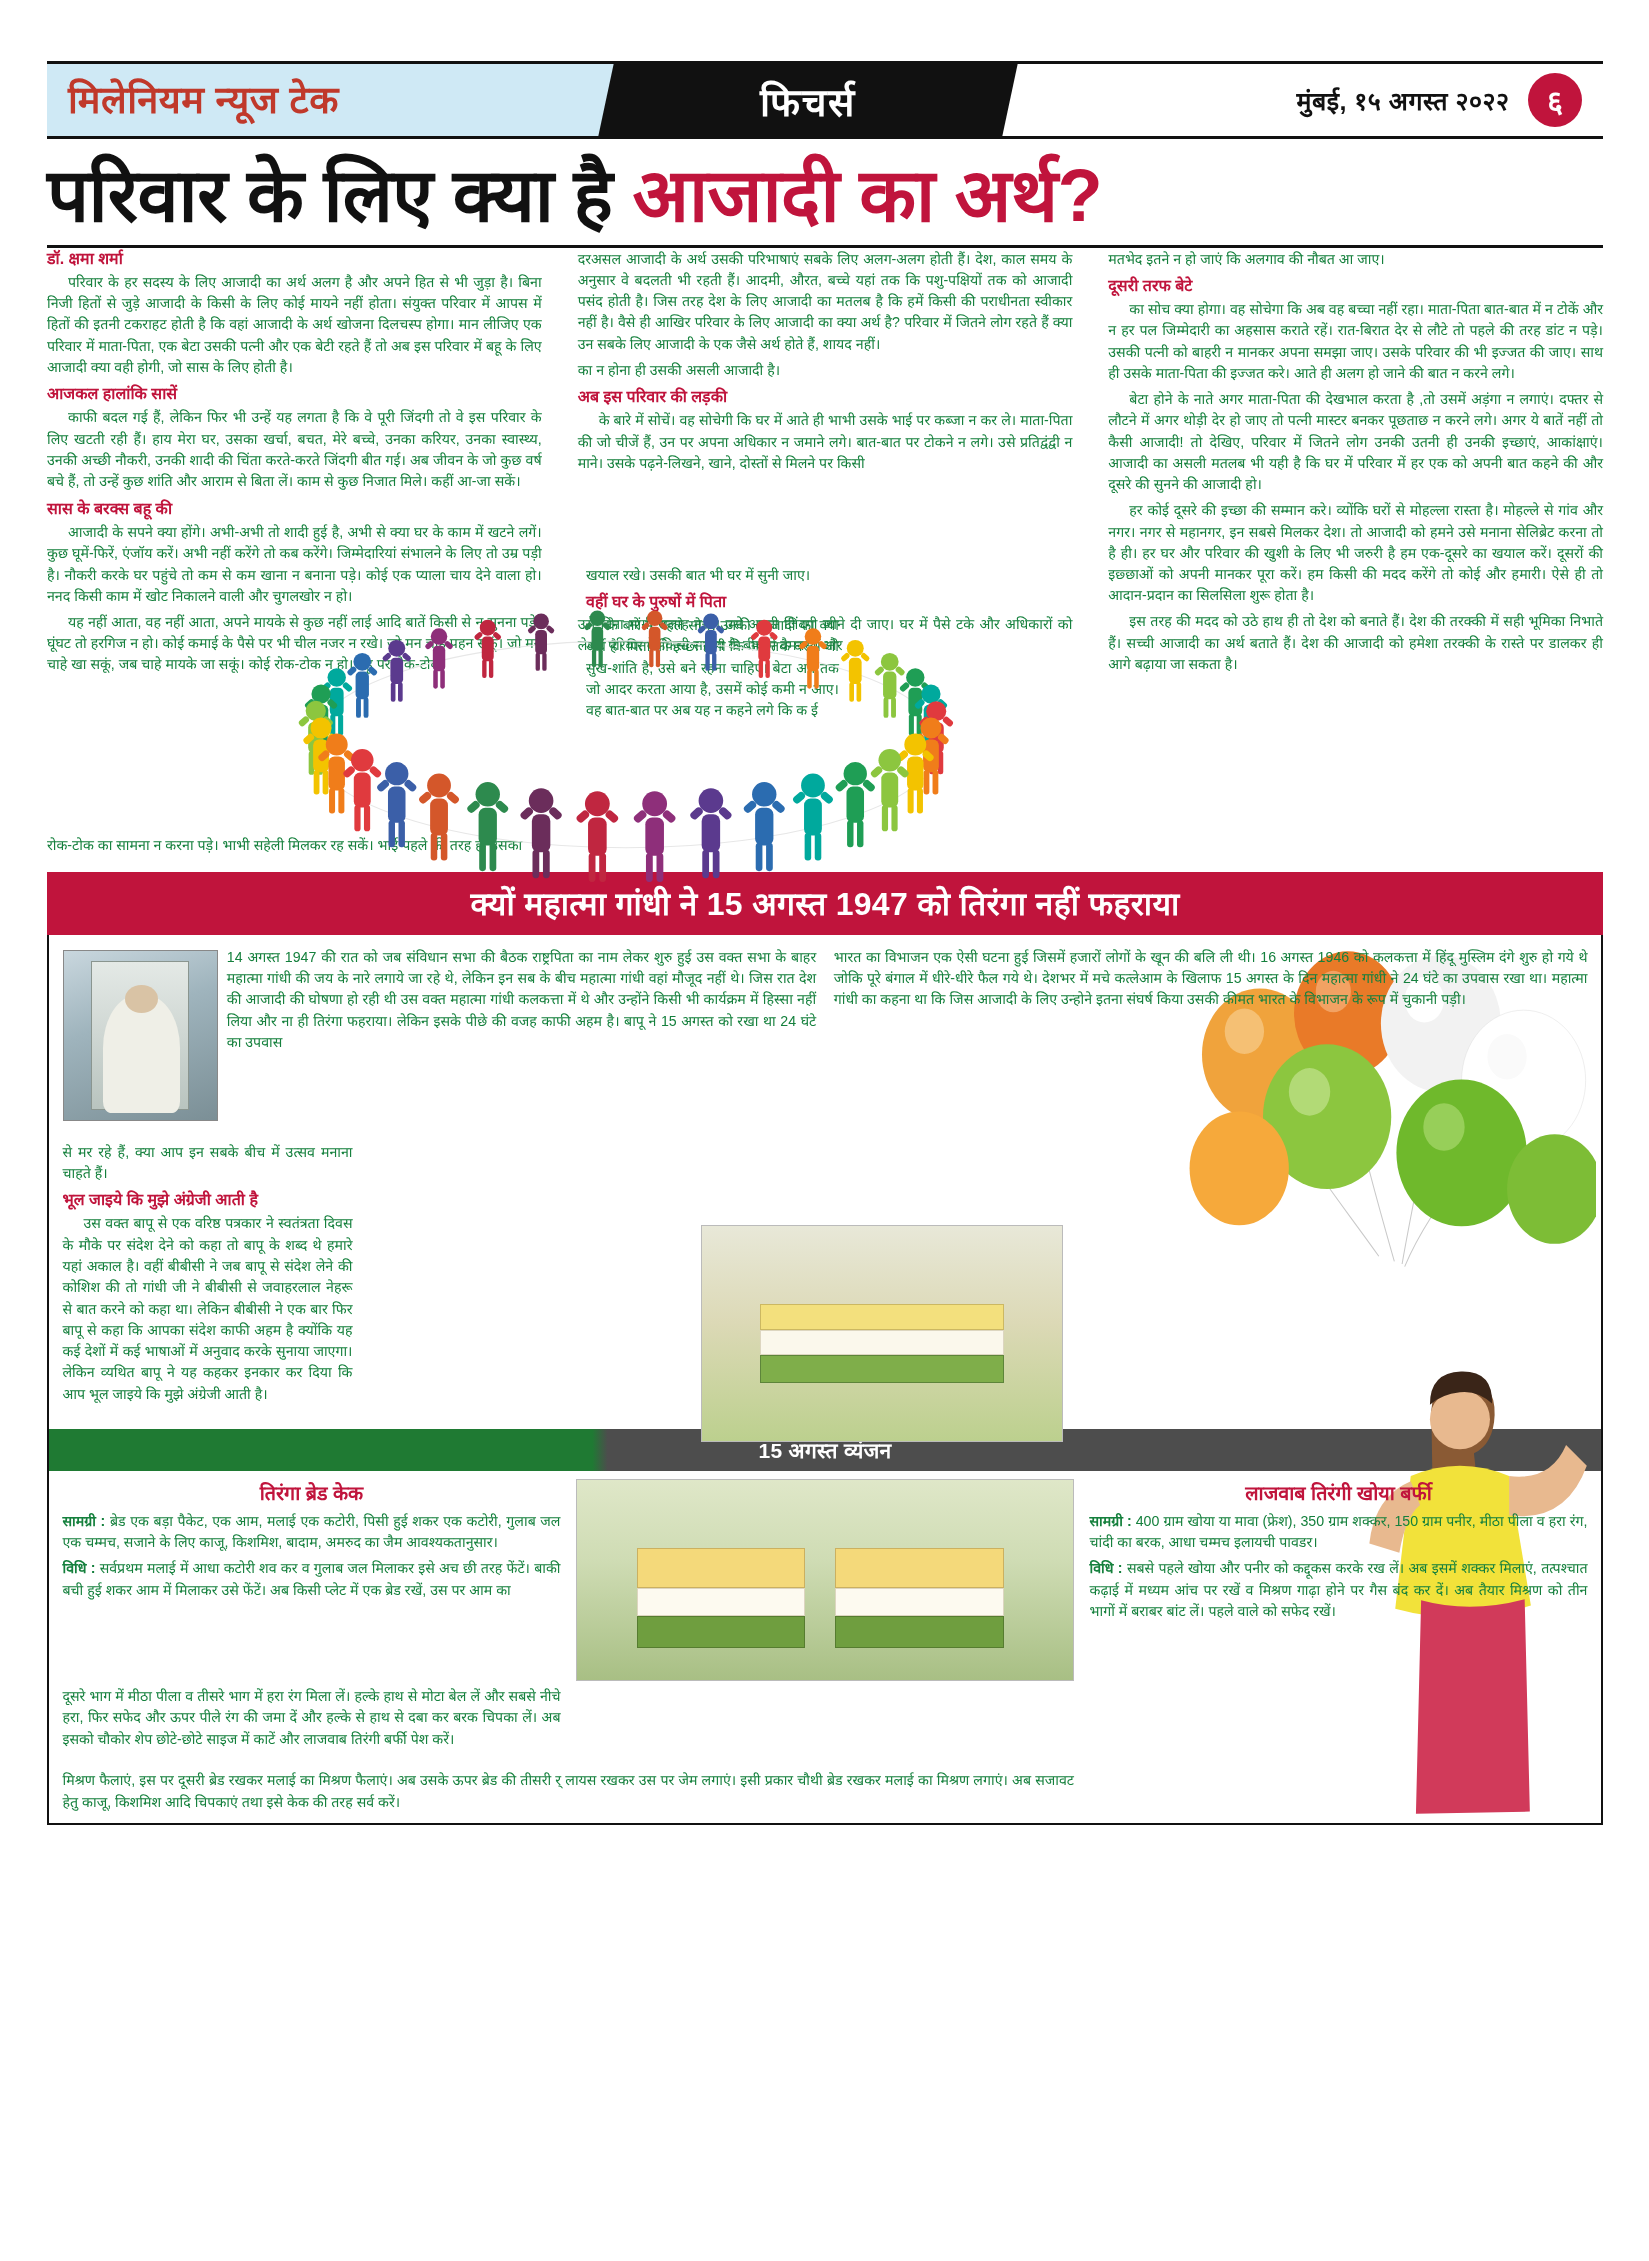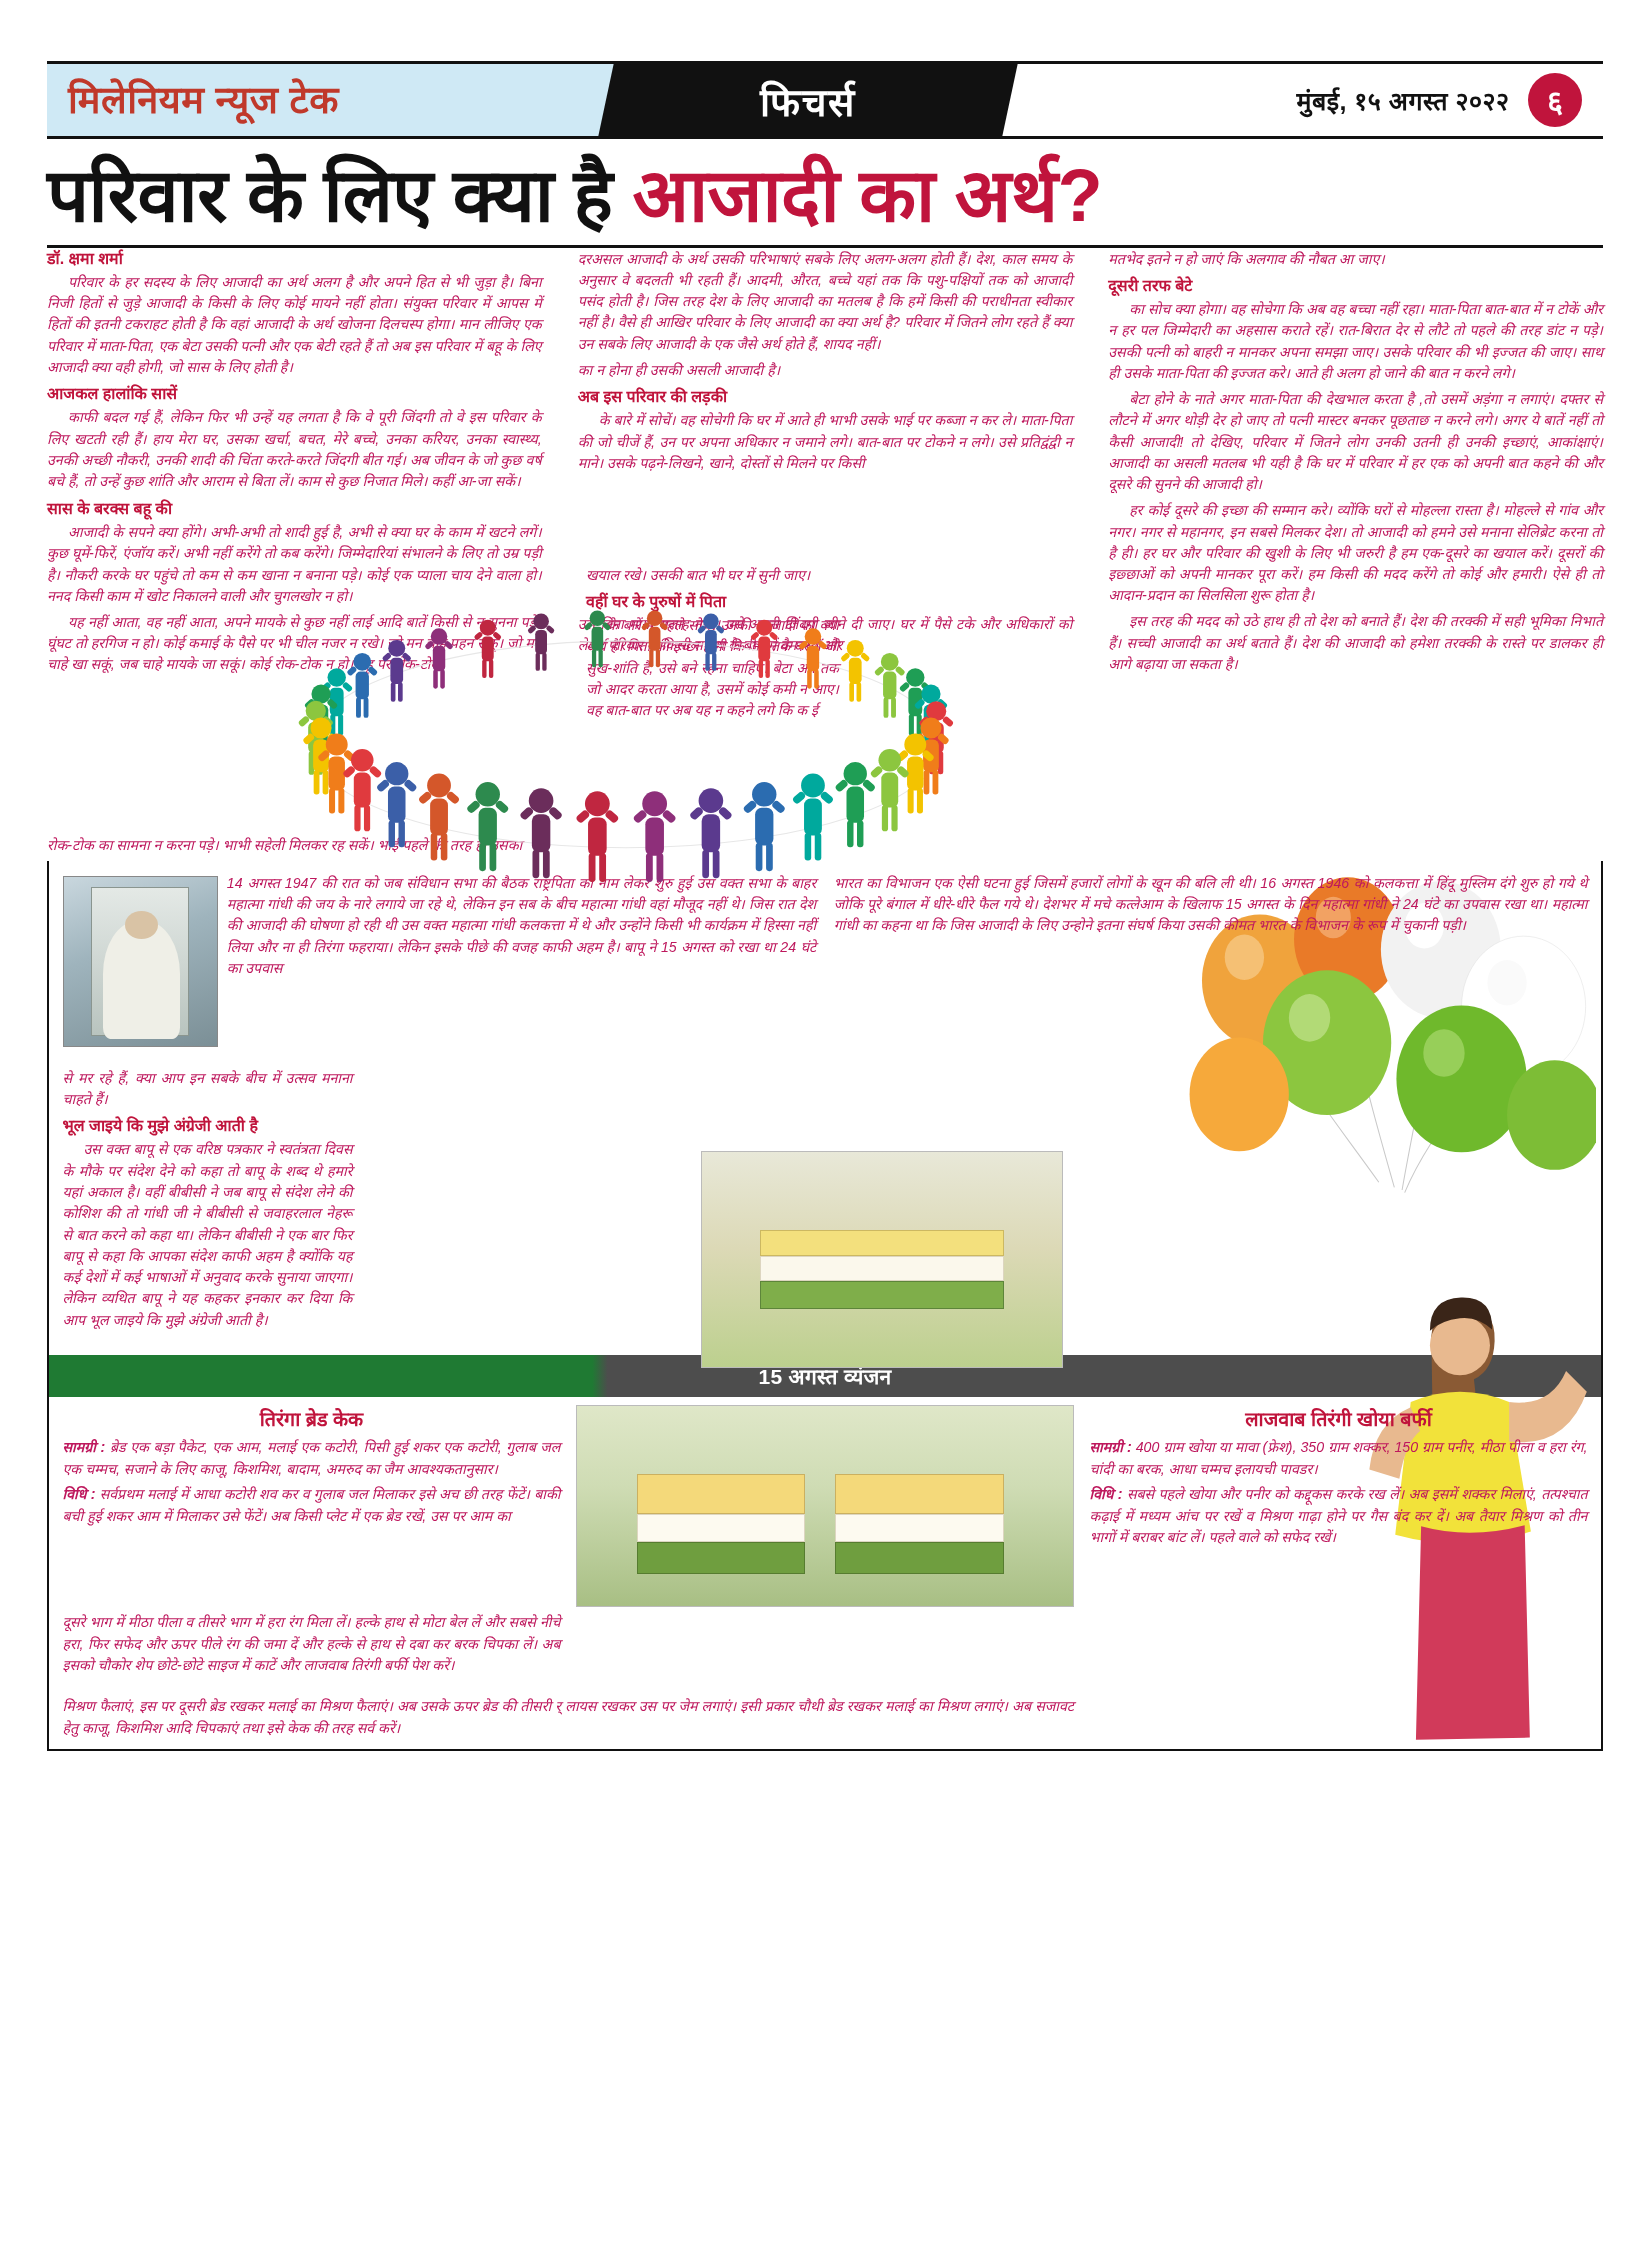--- a/index.html
+++ b/index.html
@@ -106,22 +106,21 @@
     margin-top: 1px;
     position: relative;
   }
   .col { position: relative; }
   p.body {
     font-size: 14.2px;
     line-height: 1.50;
     text-align: justify;
     margin: 0 0 4.7px 0;
     text-indent: 21px;
-    color: #be185d;
-    font-style: italic;
+    color: #15803d;
   }
   p.body.noind { text-indent: 0; }
   h3.sub {
     color: #c0143c;
     font-size: 16px;
     font-weight: bold;
     margin: 6.2px 0 3.1px 0;
     line-height: 1.25;
   }
   h3.sub.first { margin-top: 0; }
@@ -341,20 +340,21 @@
           <use href="#person" transform="translate(1147.4,594.6) scale(1.18)" fill="#2b6cb0"></use>
           <use href="#person" transform="translate(612.6,594.6) scale(1.18)" fill="#2d8a4e"></use>
           <use href="#person" transform="translate(1044.2,607.6) scale(1.19)" fill="#5b3a8e"></use>
           <use href="#person" transform="translate(715.8,607.6) scale(1.19)" fill="#6b2d5b"></use>
           <use href="#person" transform="translate(935.4,614.2) scale(1.20)" fill="#8e2f7a"></use>
           <use href="#person" transform="translate(824.6,614.2) scale(1.20)" fill="#c02640"></use>
         </g>
     </svg>
   </div>
 
+  <div class="band">क्यों महात्मा गांधी ने 15 अगस्त 1947 को तिरंगा नहीं फहराया</div>
   <div class="section2">
 
     <div class="balloons">
       <svg viewBox="0 0 820 640" xmlns="http://www.w3.org/2000/svg">
         <g stroke="#c9c9c9" stroke-width="2" fill="none">
           <path d="M180 250 C 230 380, 300 460, 400 600"></path>
           <path d="M330 180 C 350 330, 390 470, 430 610"></path>
           <path d="M520 200 C 500 350, 470 470, 445 615"></path>
           <path d="M650 300 C 600 400, 500 500, 450 620"></path>
         </g>

